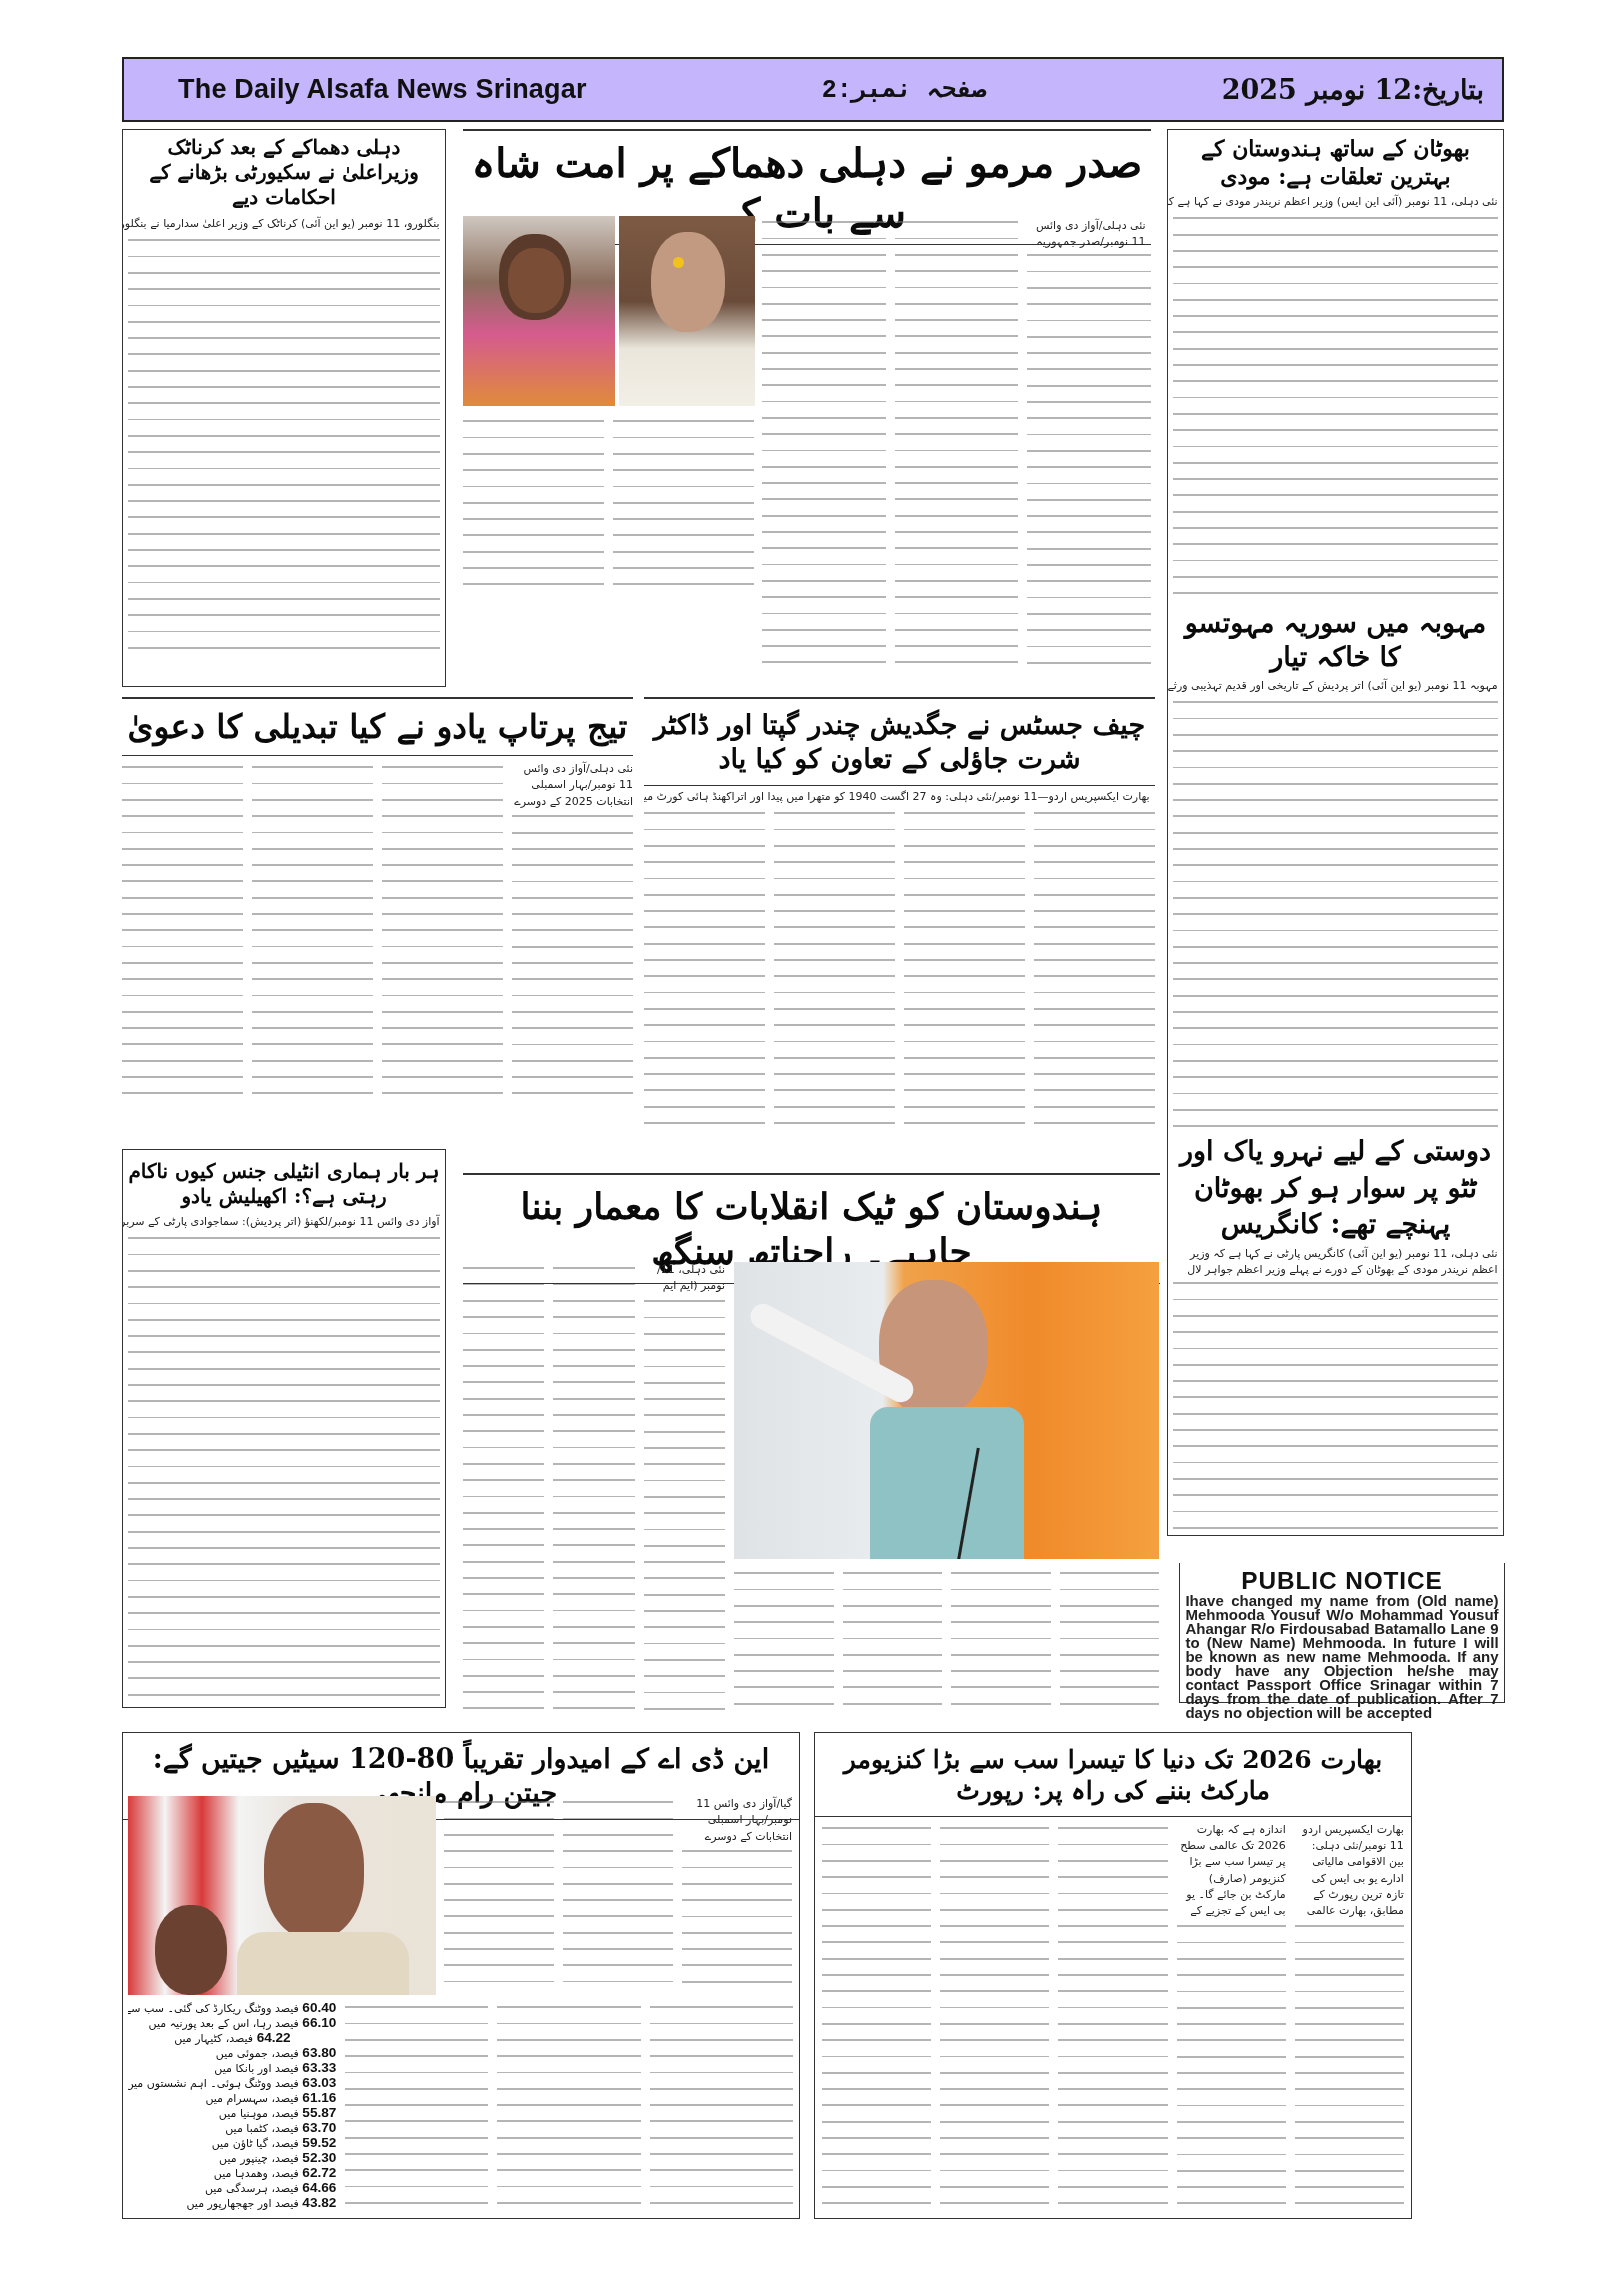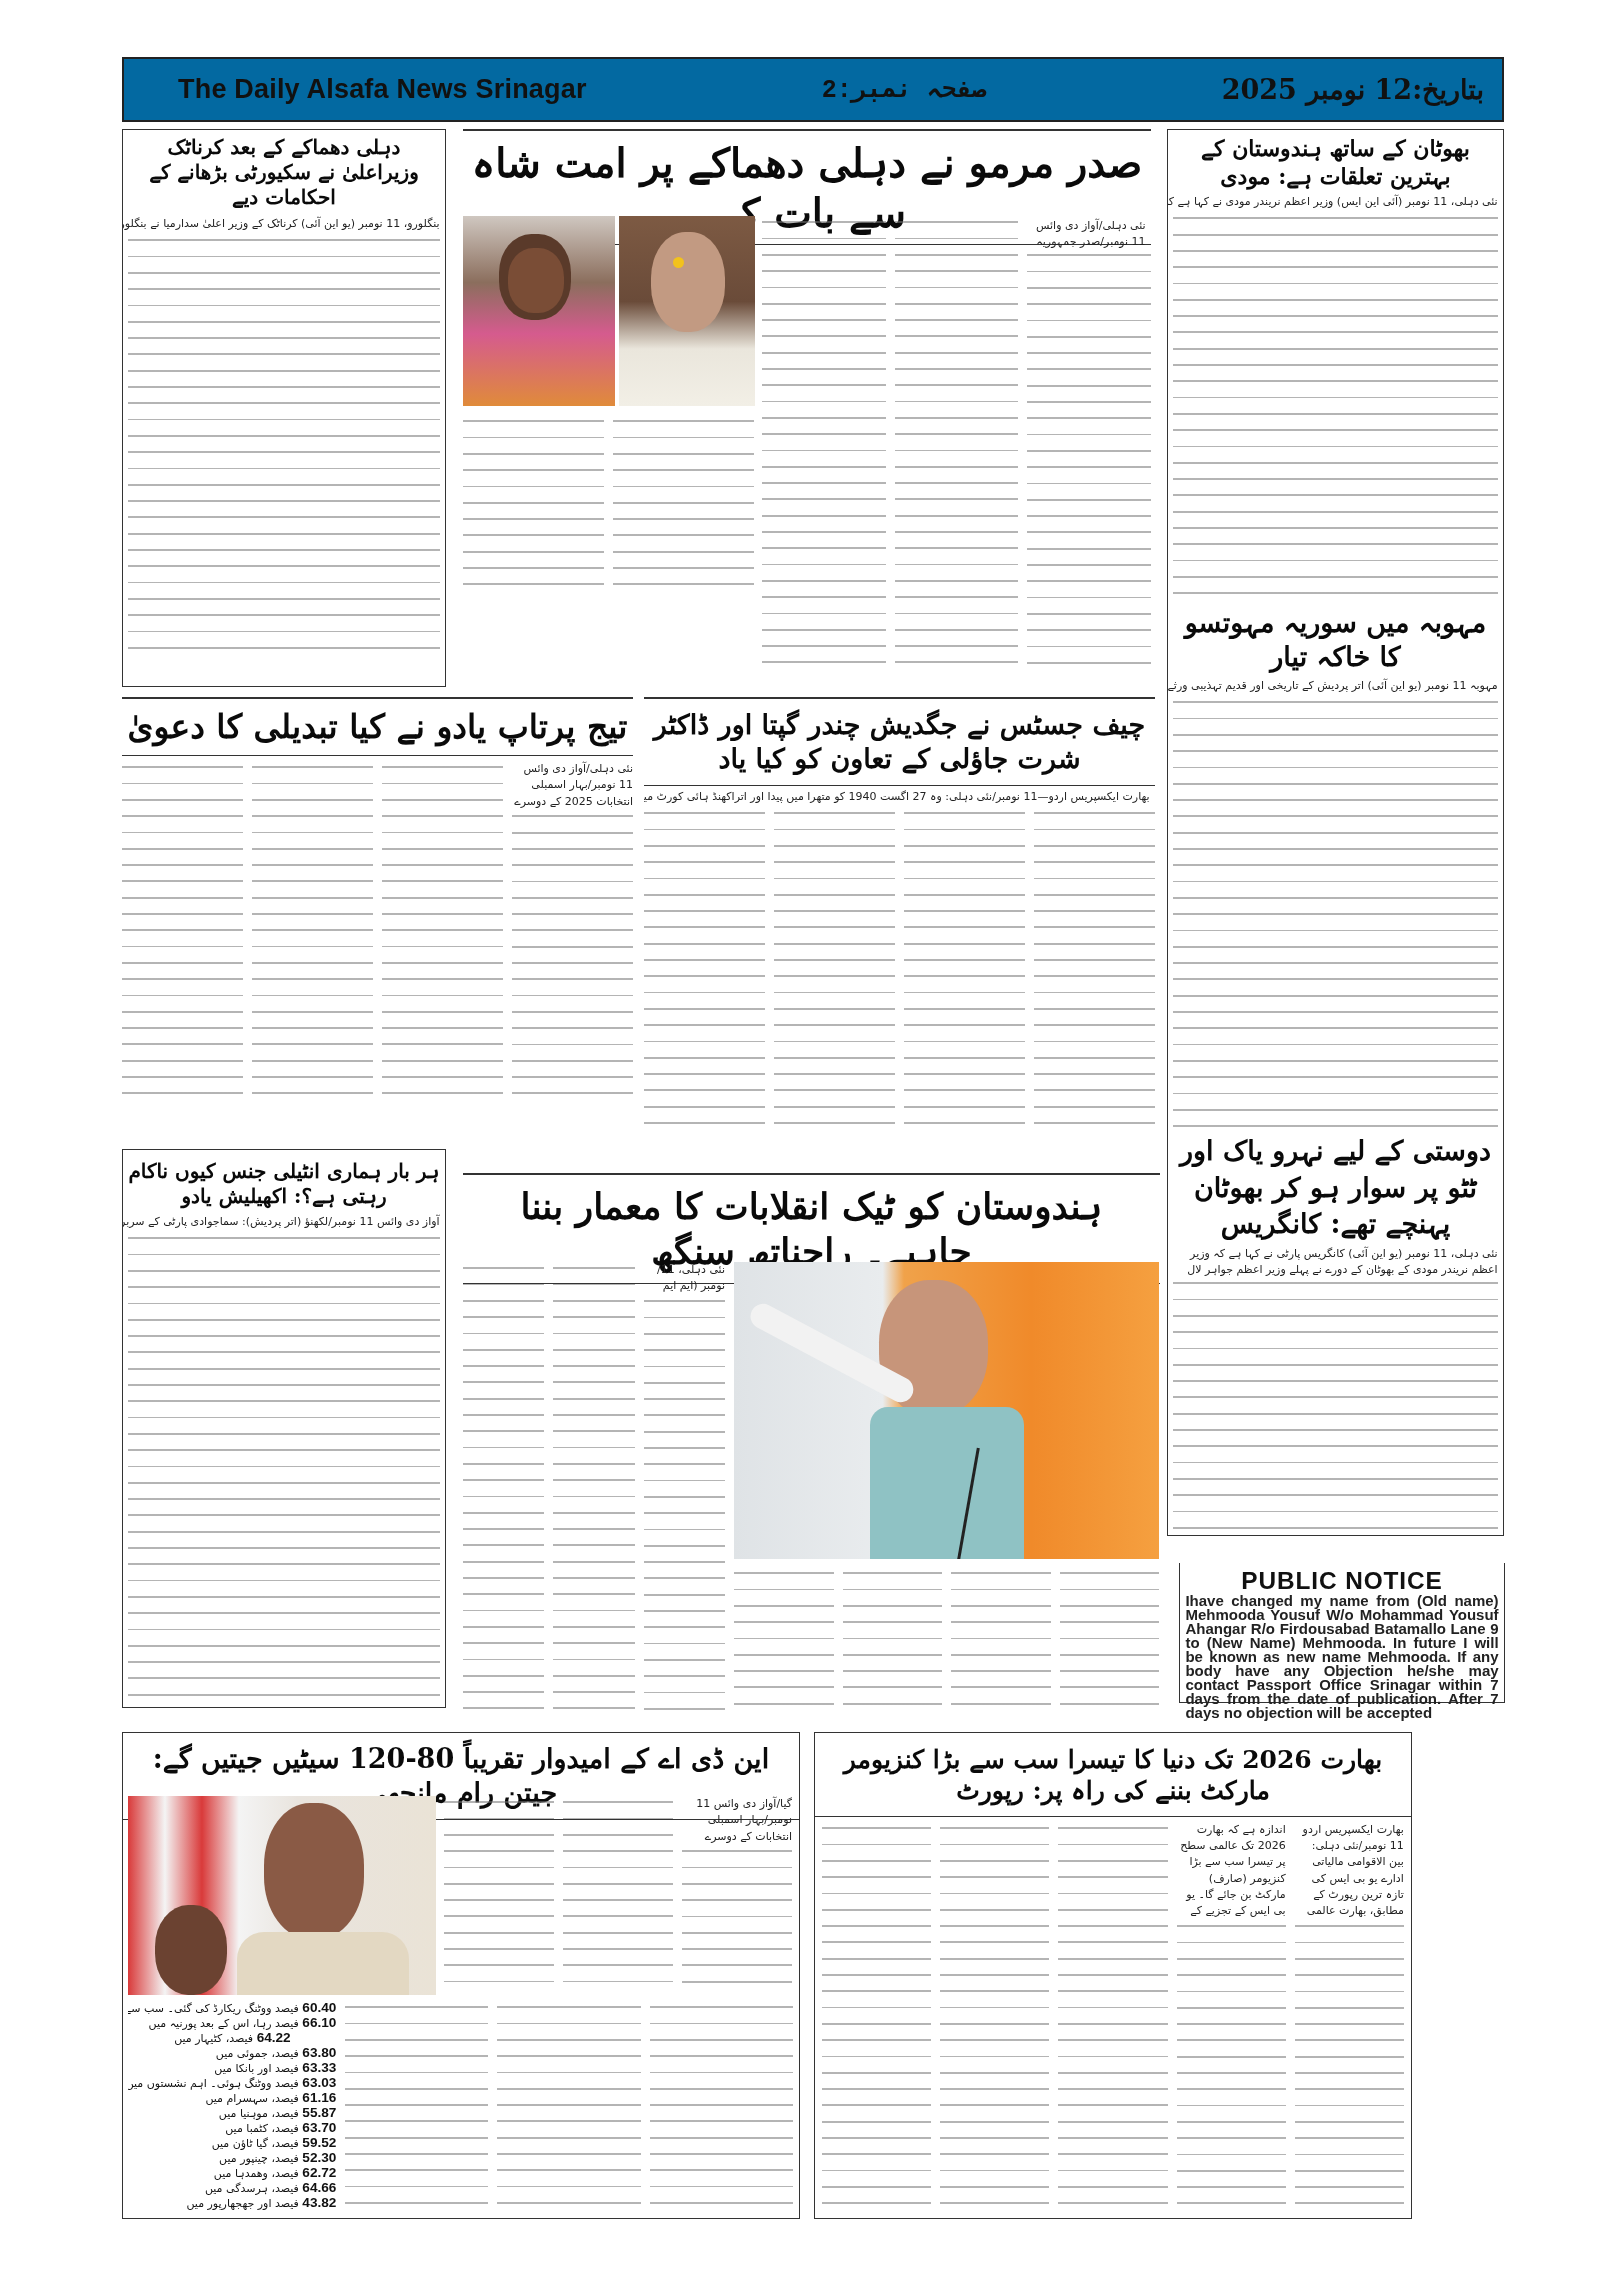--- a/index.html
+++ b/index.html
@@ -2,21 +2,21 @@
 <html style="font-size:14.5px"><head>
 <meta charset="utf-8">
 <style>
   * { box-sizing: border-box; margin: 0; padding: 0; }
   html, body { width: 1615px; height: 2285px; background: #ffffff; }
   body { position: relative; font-family: "DejaVu Sans", sans-serif; color: #111; overflow: hidden; }
   .page { position: absolute; left: 0; top: 0; width: 1615px; height: 2285px; }
 
   
   .masthead { position: absolute; left: 122px; top: 57px; width: 1382px; height: 65px;
-    background: #0369a1; border: 2.7px solid #222; display: flex; align-items: center; justify-content: space-between; padding: 0 18px 0 54px; }
+    background: #c4b5fd; border: 2.7px solid #222; display: flex; align-items: center; justify-content: space-between; padding: 0 18px 0 54px; }
   .mast-title { font-family: "Liberation Sans", sans-serif; font-weight: bold; font-size: 27px; letter-spacing: 0.2px; }
   .mast-page { font-family: Liberation Mono, monospace; font-weight: bold; font-size: 25px; direction: rtl; }
   .mast-date { font-family: "DejaVu Serif", serif; font-weight: bold; font-size: 27px; direction: rtl; }
 
   .box { position: absolute; border: 1.8px solid #333; background: #fff; overflow: hidden; }
   .rule-top { border-top: 2.7px solid #333; }
   .headline { font-family: "DejaVu Serif", serif; font-weight: bold; direction: rtl; text-align: center; line-height: 1.25; color: #0a0a0a; }
   .cols { display: flex; flex-direction: row-reverse; gap: 9px; }
   .col { flex: 1; overflow: hidden; }
   .fill-lines { height: 100%; background: repeating-linear-gradient(to bottom, transparent 0 5.4px, #777 5.4px 7.2px, transparent 7.2px 16.3px); opacity: 0.55; }

